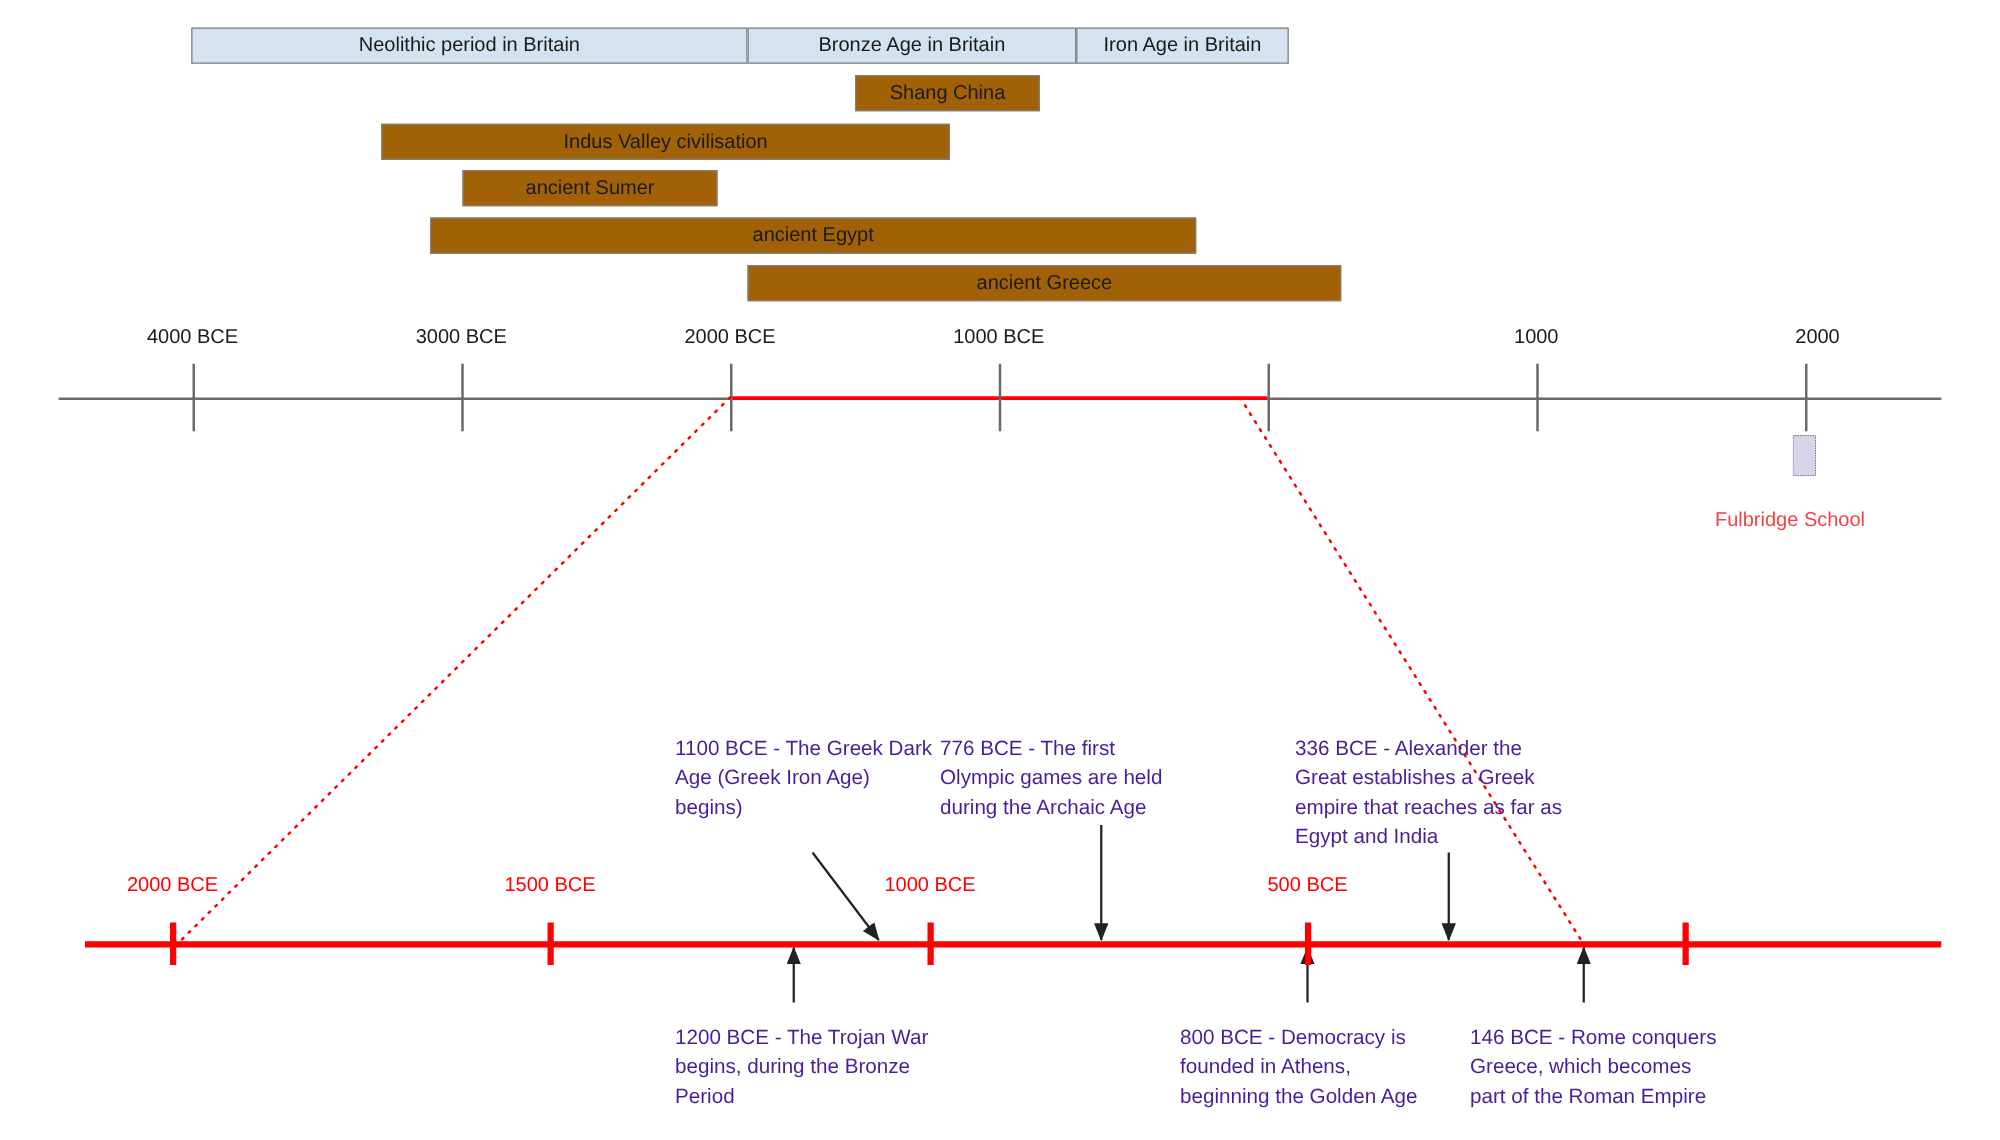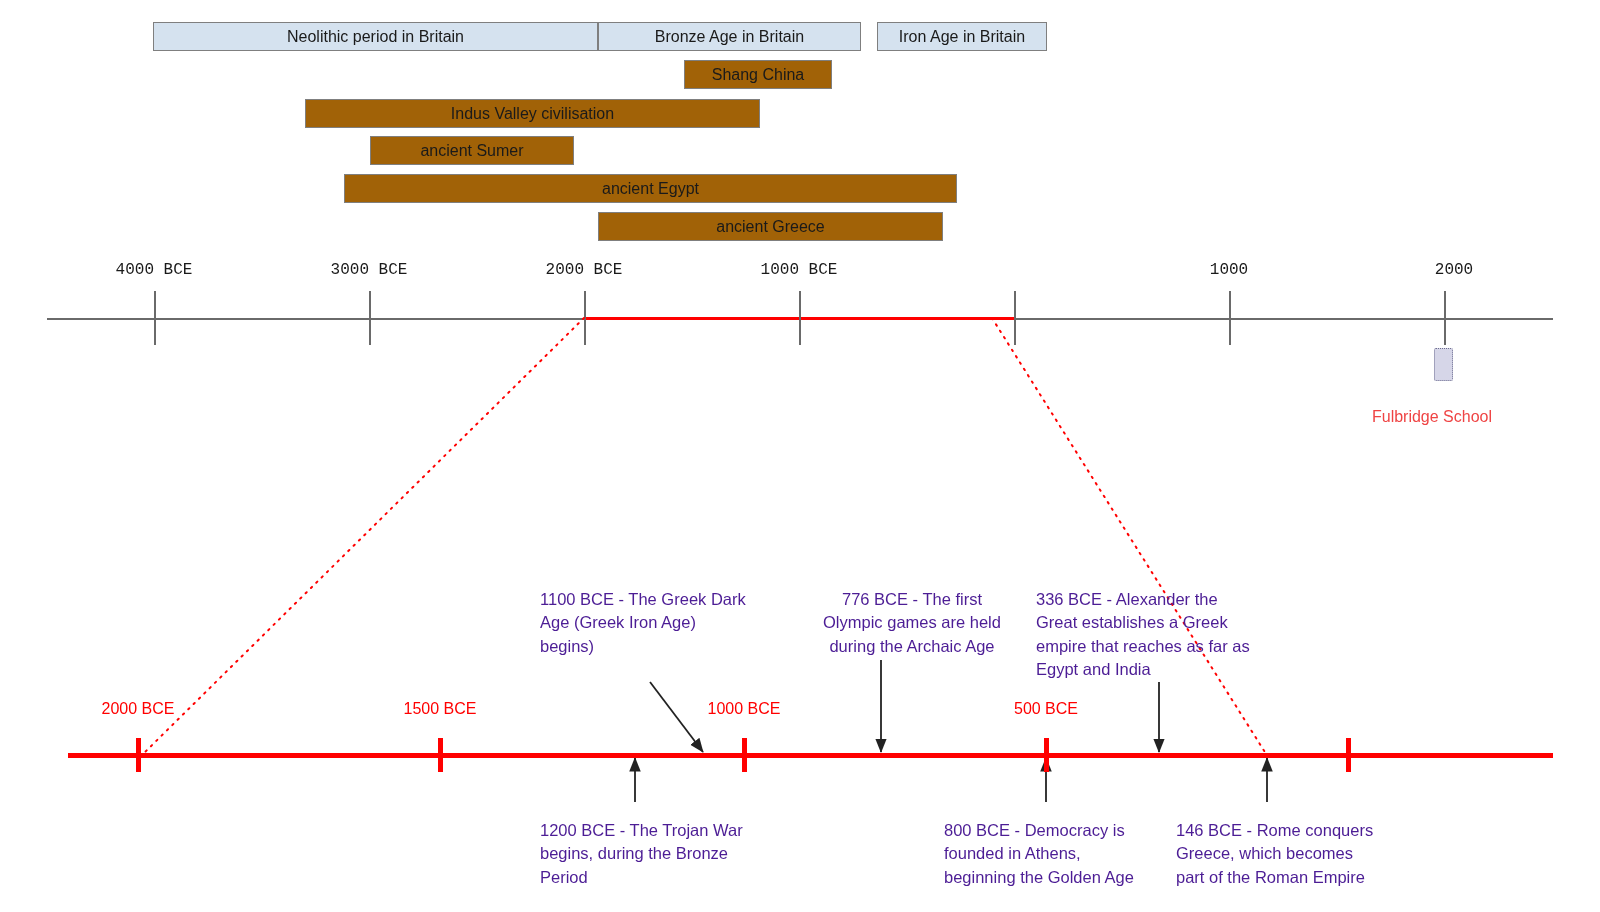--- a/index.html
+++ b/index.html
@@ -20,21 +20,21 @@
   }
   .era-bar.blue{background:#d5e2ef;text-align:center;}
   .era-bar.pink{background:#a16207;}
 
   
   .axis-line{position:absolute;background:#6a6a6a;height:1.6px;}
   .axis-line.red{background:#ff0000;height:3.4px;}
   .axis-tick{position:absolute;width:1.6px;background:#6a6a6a;}
   .axis-label{
     position:absolute;font-size:16px;color:#1a1a1a;
-    text-align:center;white-space:nowrap;transform:translateX(-50%);font-family:Liberation Mono, monospace;
+    text-align:center;white-space:nowrap;transform:translateX(-50%);
   }
 
   
   .school-marker{
     position:absolute;box-sizing:border-box;
     background:#d6d6e8;border:1.6px dotted #6d6d8f;
     border-radius:2px;
   }
   .school-label{
     position:absolute;font-size:16px;color:#ef4444;white-space:nowrap;
@@ -62,39 +62,39 @@
 
 <div class="stage">
 
   <div id="britain-bars">
       <div class="era-bar blue" style="left: 153px; top: 22px; width: 445px; height: 29px;">
         <span>Neolithic period in Britain</span>
       </div>
       <div class="era-bar blue" style="left: 598px; top: 22px; width: 263px; height: 29px;">
         <span>Bronze Age in Britain</span>
       </div>
-      <div class="era-bar blue" style="left: 861px; top: 22px; width: 170px; height: 29px; margin-left: 16px;">
+      <div class="era-bar blue" style="left: 861px; top: 22px; width: 170px; height: 29px;">
         <span>Iron Age in Britain</span>
       </div>
     </div>
 
   <div id="civ-bars">
       <div class="era-bar pink" style="left: 684px; top: 60px; width: 148px; height: 29px;">
         <span>Shang China</span>
       </div>
       <div class="era-bar pink" style="left: 305px; top: 99px; width: 455px; height: 29px;">
         <span>Indus Valley civilisation</span>
       </div>
       <div class="era-bar pink" style="left: 370px; top: 136px; width: 204px; height: 29px;">
         <span>ancient Sumer</span>
       </div>
       <div class="era-bar pink" style="left: 344px; top: 174px; width: 613px; height: 29px;">
         <span>ancient Egypt</span>
       </div>
-      <div class="era-bar pink" style="left: 598px; top: 212px; width: 345px; height: 29px;">
+      <div class="era-bar pink" style="left: 598px; top: 212px; width: 475px; height: 29px;">
         <span>ancient Greece</span>
       </div>
     </div>
 
   <div id="main-axis">
       <div class="axis-line" style="left: 47px; top: 318px; width: 1506px;"></div>
       <div class="axis-line red" style="left: 584px; top: 317px; width: 430px;"></div>
       <div class="axis-tick" style="left: 154px; top: 291px; height: 54px;"></div>
       <div class="axis-label" style="left: 154px; top: 261px;">4000 BCE</div>
       <div class="axis-tick" style="left: 369px; top: 291px; height: 54px;"></div>
@@ -137,21 +137,21 @@
       <div class="detail-label" style="left: 440px; top: 700px;">1500 BCE</div>
       <div class="detail-tick" style="left: 742px; top: 738px; height: 34px;"></div>
       <div class="detail-label" style="left: 744px; top: 700px;">1000 BCE</div>
       <div class="detail-tick" style="left: 1044px; top: 738px; height: 34px;"></div>
       <div class="detail-label" style="left: 1046px; top: 700px;">500 BCE</div>
       <div class="detail-tick" style="left: 1346px; top: 738px; height: 34px;"></div>
     </div>
 
   <div id="annot-above">
       <div class="annot" style="left: 540px; top: 588px; width: 210px;">1100 BCE - The Greek Dark Age (Greek Iron Age) begins)</div>
-      <div class="annot" style="left: 816px; top: 588px; width: 192px; text-align: center;">776 BCE - The first Olympic games are held during the Archaic Age</div>
+      <div class="annot" style="left: 752px; top: 588px; width: 192px;">776 BCE - The first Olympic games are held during the Archaic Age</div>
       <div class="annot" style="left: 1036px; top: 588px; width: 224px;">336 BCE - Alexander the Great establishes a Greek empire that reaches as far as Egypt and India</div>
     </div>
   <div id="annot-below">
       <div class="annot" style="left: 540px; top: 819px; width: 205px;">1200 BCE - The Trojan War begins, during the Bronze Period</div>
       <div class="annot" style="left: 944px; top: 819px; width: 200px;">800 BCE - Democracy is founded in Athens, beginning the Golden Age</div>
       <div class="annot" style="left: 1176px; top: 819px; width: 198px;">146 BCE - Rome conquers Greece, which becomes part of the Roman Empire</div>
     </div>
 
 </div>
 

